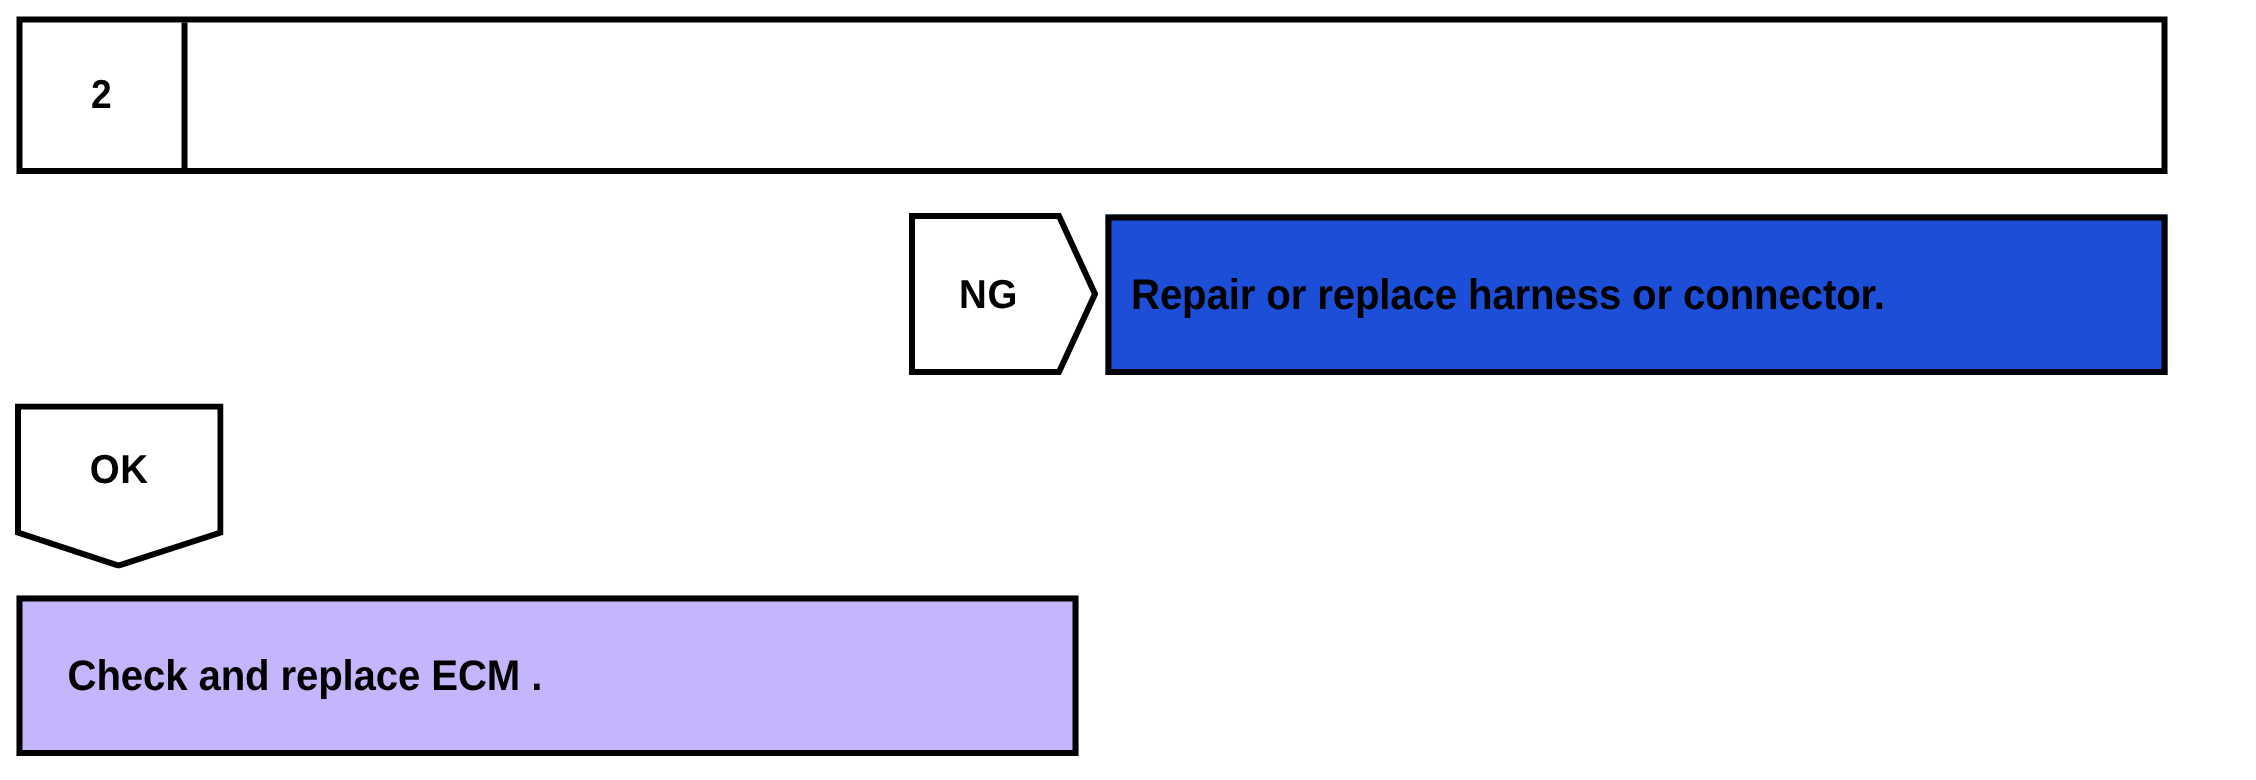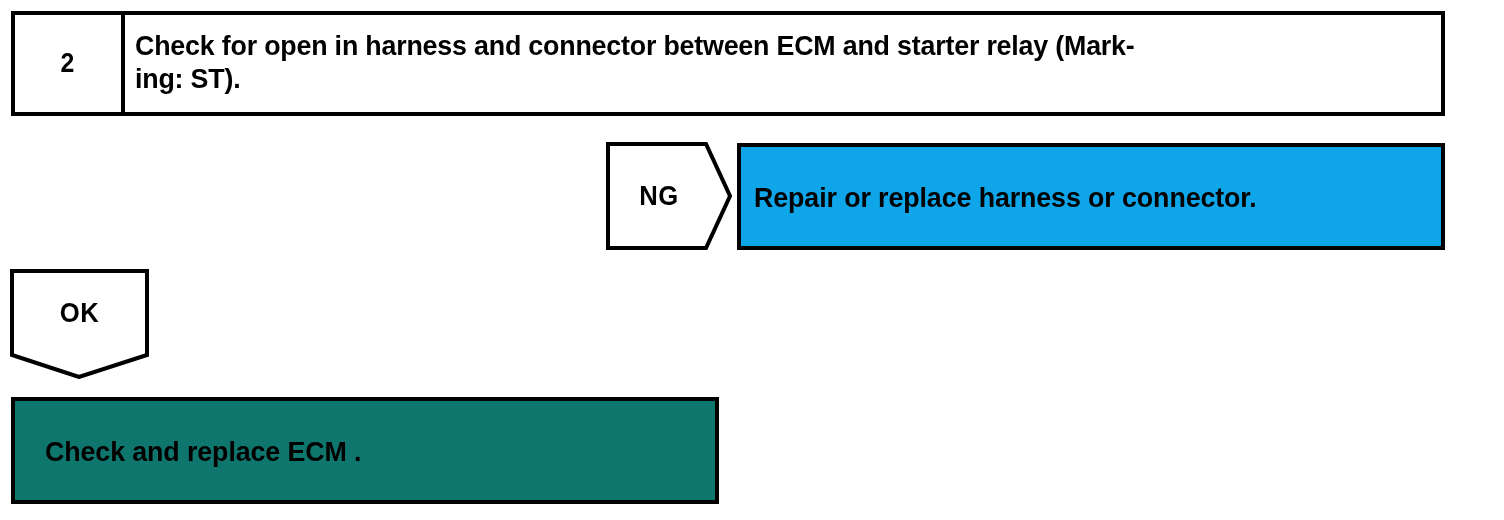--- a/index.html
+++ b/index.html
@@ -87,21 +87,21 @@
     transform: scaleX(0.95);
   }
 
   .repair-box {
     left: 737px;
     top: 143px;
     width: 708px;
     height: 107px;
     border: 4px solid #000;
     box-sizing: border-box;
-    background: #0ea5e9;
+    background: #1d4ed8;
     display: flex;
     align-items: center;
     padding-left: 13px;
   }
   .repair-text {
     font-size: 28.5px;
     line-height: 32px;
     letter-spacing: -0.1px;
     transform: scaleX(0.94);
     transform-origin: left center;
@@ -130,45 +130,41 @@
   }
 
   
   .final-box {
     left: 11px;
     top: 397px;
     width: 708px;
     height: 107px;
     border: 4px solid #000;
     box-sizing: border-box;
-    background: #0f766e;
+    background: #c4b5fd;
     display: flex;
     align-items: center;
     padding-left: 30px;
   }
   .final-text {
     font-size: 28.5px;
     line-height: 32px;
     letter-spacing: -0.1px;
     transform: scaleX(0.94);
     transform-origin: left center;
   }
 </style>
 </head>
 <body>
 
 <div id="page">
 
   <div class="abs step-row">
     <div class="step-num-cell">
       <span class="step-num">2</span>
-    </div>
-    <div class="step-text-cell">
-      <span class="step-text">Check for open in harness and connector between ECM and starter relay (Mark-
-ing: ST).</span>
     </div>
   </div>
 
   <div class="abs ng-shape">
     <svg width="126" height="108" viewBox="0 0 126 108" aria-hidden="true">
       <polygon points="2,2 100,2 124,54 100,106 2,106" fill="#ffffff" stroke="#000000" stroke-width="4" stroke-linejoin="miter"></polygon>
     </svg>
     <span class="ng-label">NG</span>
   </div>
 

